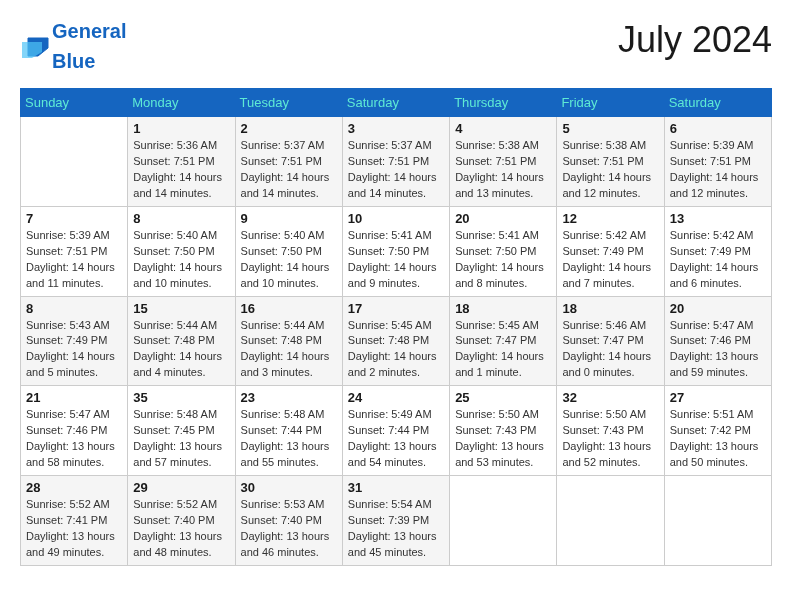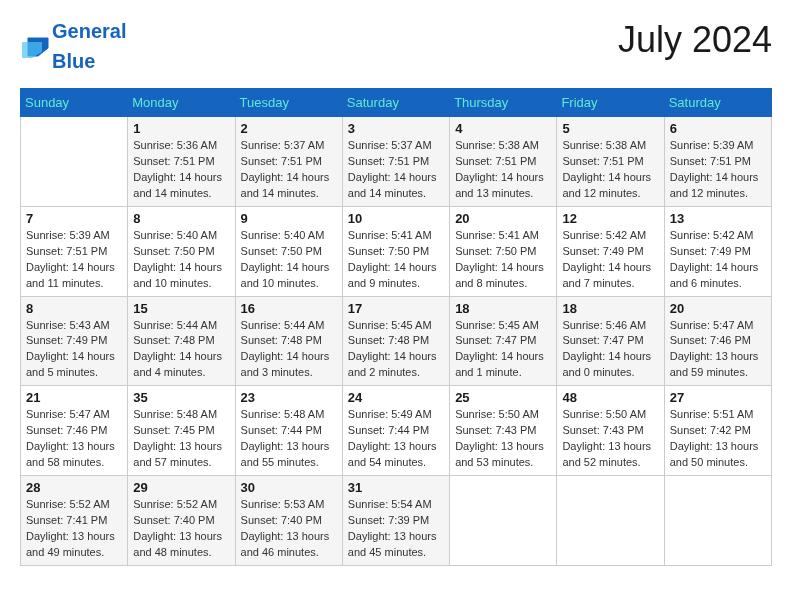--- a/index.html
+++ b/index.html
@@ -223,21 +223,21 @@
         </td>
         <td>
           <span class="day-num">24</span>
           <div class="day-info">Sunrise: 5:49 AM<br>Sunset: 7:44 PM<br>Daylight: 13 hours<br>and 54 minutes.</div>
         </td>
         <td>
           <span class="day-num">25</span>
           <div class="day-info">Sunrise: 5:50 AM<br>Sunset: 7:43 PM<br>Daylight: 13 hours<br>and 53 minutes.</div>
         </td>
         <td>
-          <span class="day-num">48</span>
+          <span class="day-num">32</span>
           <div class="day-info">Sunrise: 5:50 AM<br>Sunset: 7:43 PM<br>Daylight: 13 hours<br>and 52 minutes.</div>
         </td>
         <td>
           <span class="day-num">27</span>
           <div class="day-info">Sunrise: 5:51 AM<br>Sunset: 7:42 PM<br>Daylight: 13 hours<br>and 50 minutes.</div>
         </td>
       </tr>
       <tr>
         <td>
           <span class="day-num">28</span>

